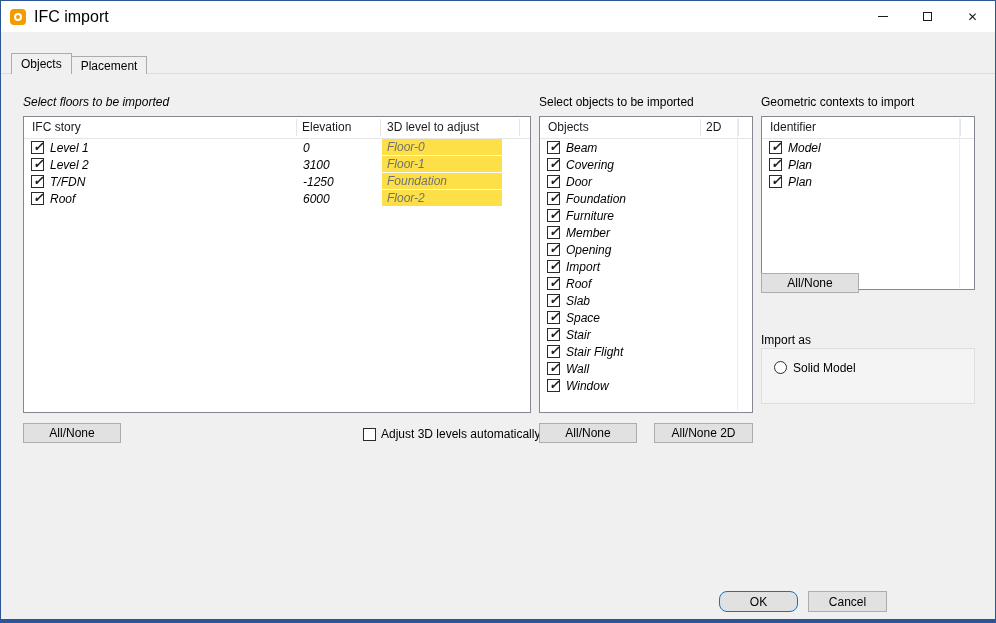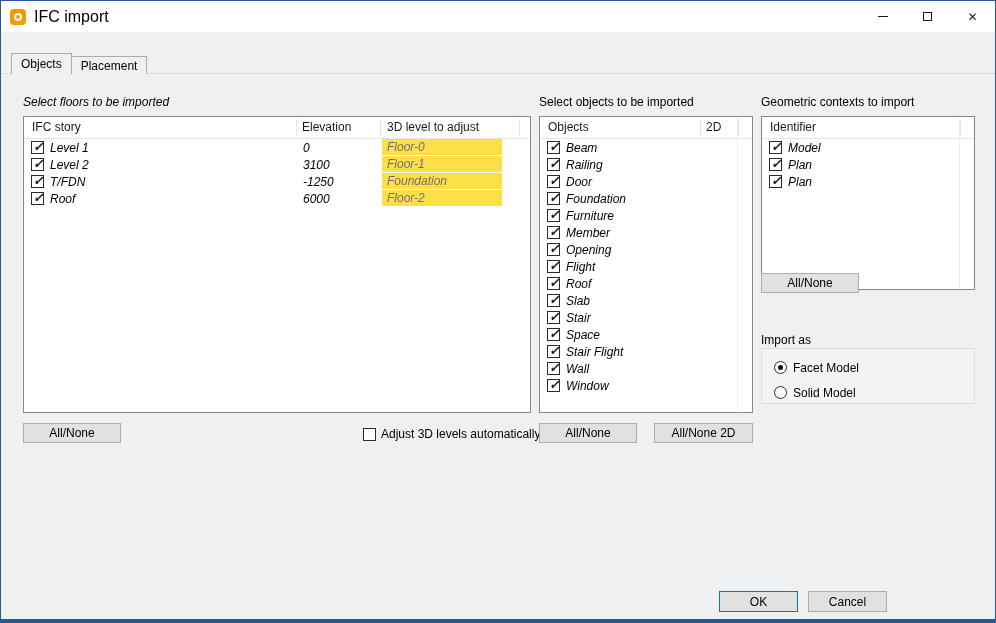--- a/index.html
+++ b/index.html
@@ -128,21 +128,21 @@
       <span class="vsep" style="left:198px;"></span>
     </div>
     <div class="trackline"></div>
     <div class="rows">
         <div class="trow">
           <span class="cb checked"></span>
           <span class="rowtxt story-lbl">Beam</span>
         </div>
         <div class="trow">
           <span class="cb checked"></span>
-          <span class="rowtxt story-lbl">Railing</span>
+          <span class="rowtxt story-lbl">Covering</span>
         </div>
         <div class="trow">
           <span class="cb checked"></span>
           <span class="rowtxt story-lbl">Door</span>
         </div>
         <div class="trow">
           <span class="cb checked"></span>
           <span class="rowtxt story-lbl">Foundation</span>
         </div>
         <div class="trow">
@@ -152,37 +152,37 @@
         <div class="trow">
           <span class="cb checked"></span>
           <span class="rowtxt story-lbl">Member</span>
         </div>
         <div class="trow">
           <span class="cb checked"></span>
           <span class="rowtxt story-lbl">Opening</span>
         </div>
         <div class="trow">
           <span class="cb checked"></span>
-          <span class="rowtxt story-lbl">Flight</span>
+          <span class="rowtxt story-lbl">Import</span>
         </div>
         <div class="trow">
           <span class="cb checked"></span>
           <span class="rowtxt story-lbl">Roof</span>
         </div>
         <div class="trow">
           <span class="cb checked"></span>
           <span class="rowtxt story-lbl">Slab</span>
         </div>
         <div class="trow">
           <span class="cb checked"></span>
+          <span class="rowtxt story-lbl">Space</span>
+        </div>
+        <div class="trow">
+          <span class="cb checked"></span>
           <span class="rowtxt story-lbl">Stair</span>
-        </div>
-        <div class="trow">
-          <span class="cb checked"></span>
-          <span class="rowtxt story-lbl">Space</span>
         </div>
         <div class="trow">
           <span class="cb checked"></span>
           <span class="rowtxt story-lbl">Stair Flight</span>
         </div>
         <div class="trow">
           <span class="cb checked"></span>
           <span class="rowtxt story-lbl">Wall</span>
         </div>
         <div class="trow">
@@ -222,28 +222,24 @@
   </div>
 
   <div class="btn" style="left:538px;top:422px;width:98px;height:20px;">All/None</div>
   <div class="btn" style="left:653px;top:422px;width:99px;height:20px;">All/None 2D</div>
   <div class="btn" style="left:760px;top:272px;width:98px;height:20px;">All/None</div>
 
   <div class="seclabel" style="left:760px;top:332px;">Import as</div>
   <div class="groupbox" style="left:760px;top:347px;width:214px;height:56px;">
     <div class="radio-col">
         <div class="radio-row">
-          <span class="radio selected"></span>
-          <span>Facet Model</span>
-        </div>
-        <div class="radio-row">
           <span class="radio"></span>
           <span>Solid Model</span>
         </div>
       </div>
   </div>
 
-  <div class="btn blue" style="left:718px;top:590px;width:79px;height:21px;">OK</div>
+  <div class="btn blue" style="left:718px;top:590px;width:79px;height:21px;border-radius:8px;">OK</div>
   <div class="btn" style="left:807px;top:590px;width:79px;height:21px;">Cancel</div>
   <div class="btn blue" style="left:895px;top:584px;width:79px;height:15px;margin-top:48px;">Help</div>
 
   <div class="bottom-strip"></div>
 </div>
 
 </body></html>

